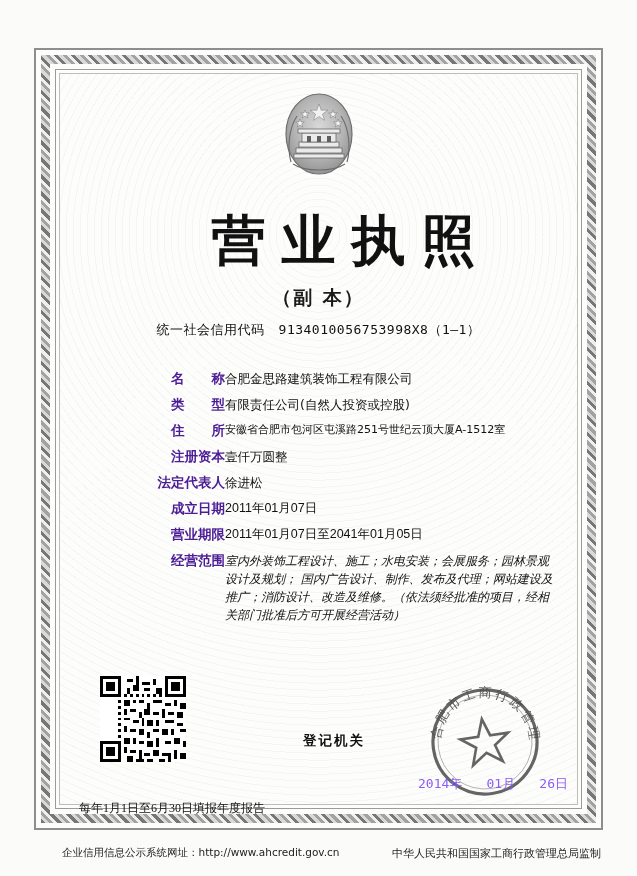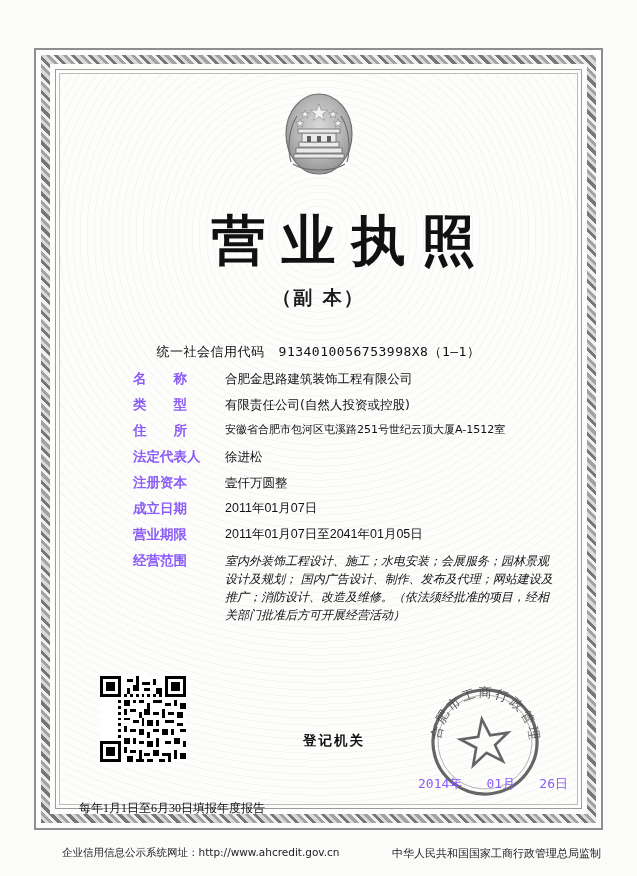--- a/index.html
+++ b/index.html
@@ -111,21 +111,21 @@
     font-size: 19px;
     font-weight: bold;
     color: #1b1b1b;
     letter-spacing: 2px;
   }
 
   
   .credit-line {
     position: absolute;
     left: 0;
-    top: 343px;
+    top: 321px;
     width: 637px;
     text-align: center;
     font-size: 13px;
     color: #111;
     letter-spacing: 0.5px;
   }
   .credit-line .code {
     font-family: "DejaVu Sans Mono", monospace;
     font-size: 13px;
     margin-left: 14px;
@@ -142,23 +142,24 @@
   .row {
     display: flex;
     align-items: flex-start;
     margin-bottom: 9px;
   }
   .row .label {
     width: 92px;
     flex: 0 0 92px;
     font-size: 13.5px;
     font-weight: bold;
-    color: #8b5cf6;
+    color: #4c1d95;
     letter-spacing: 0px;
     line-height: 17px;
+    text-align: right;
   }
   .row .value {
     flex: 1 1 auto;
     font-size: 12.5px;
     color: #111111;
     line-height: 17px;
     letter-spacing: 0px;
   }
   .row .value.small {
     font-size: 11px;
@@ -312,27 +313,27 @@
       <div class="label">类　　型</div>
       <div class="value">有限责任公司(自然人投资或控股)</div>
     </div>
 
     <div class="row">
       <div class="label">住　　所</div>
       <div class="value small">安徽省合肥市包河区屯溪路251号世纪云顶大厦A-1512室</div>
     </div>
 
     <div class="row">
+      <div class="label">注册资本</div>
+      <div class="value">壹仟万圆整</div>
+    </div>
+
+    <div class="row">
       <div class="label">法定代表人</div>
       <div class="value">徐进松</div>
-    </div>
-
-    <div class="row">
-      <div class="label">注册资本</div>
-      <div class="value">壹仟万圆整</div>
     </div>
 
     <div class="row">
       <div class="label">成立日期</div>
       <div class="value num">2011年01月07日</div>
     </div>
 
     <div class="row">
       <div class="label">营业期限</div>
       <div class="value num">2011年01月07日至2041年01月05日</div>

